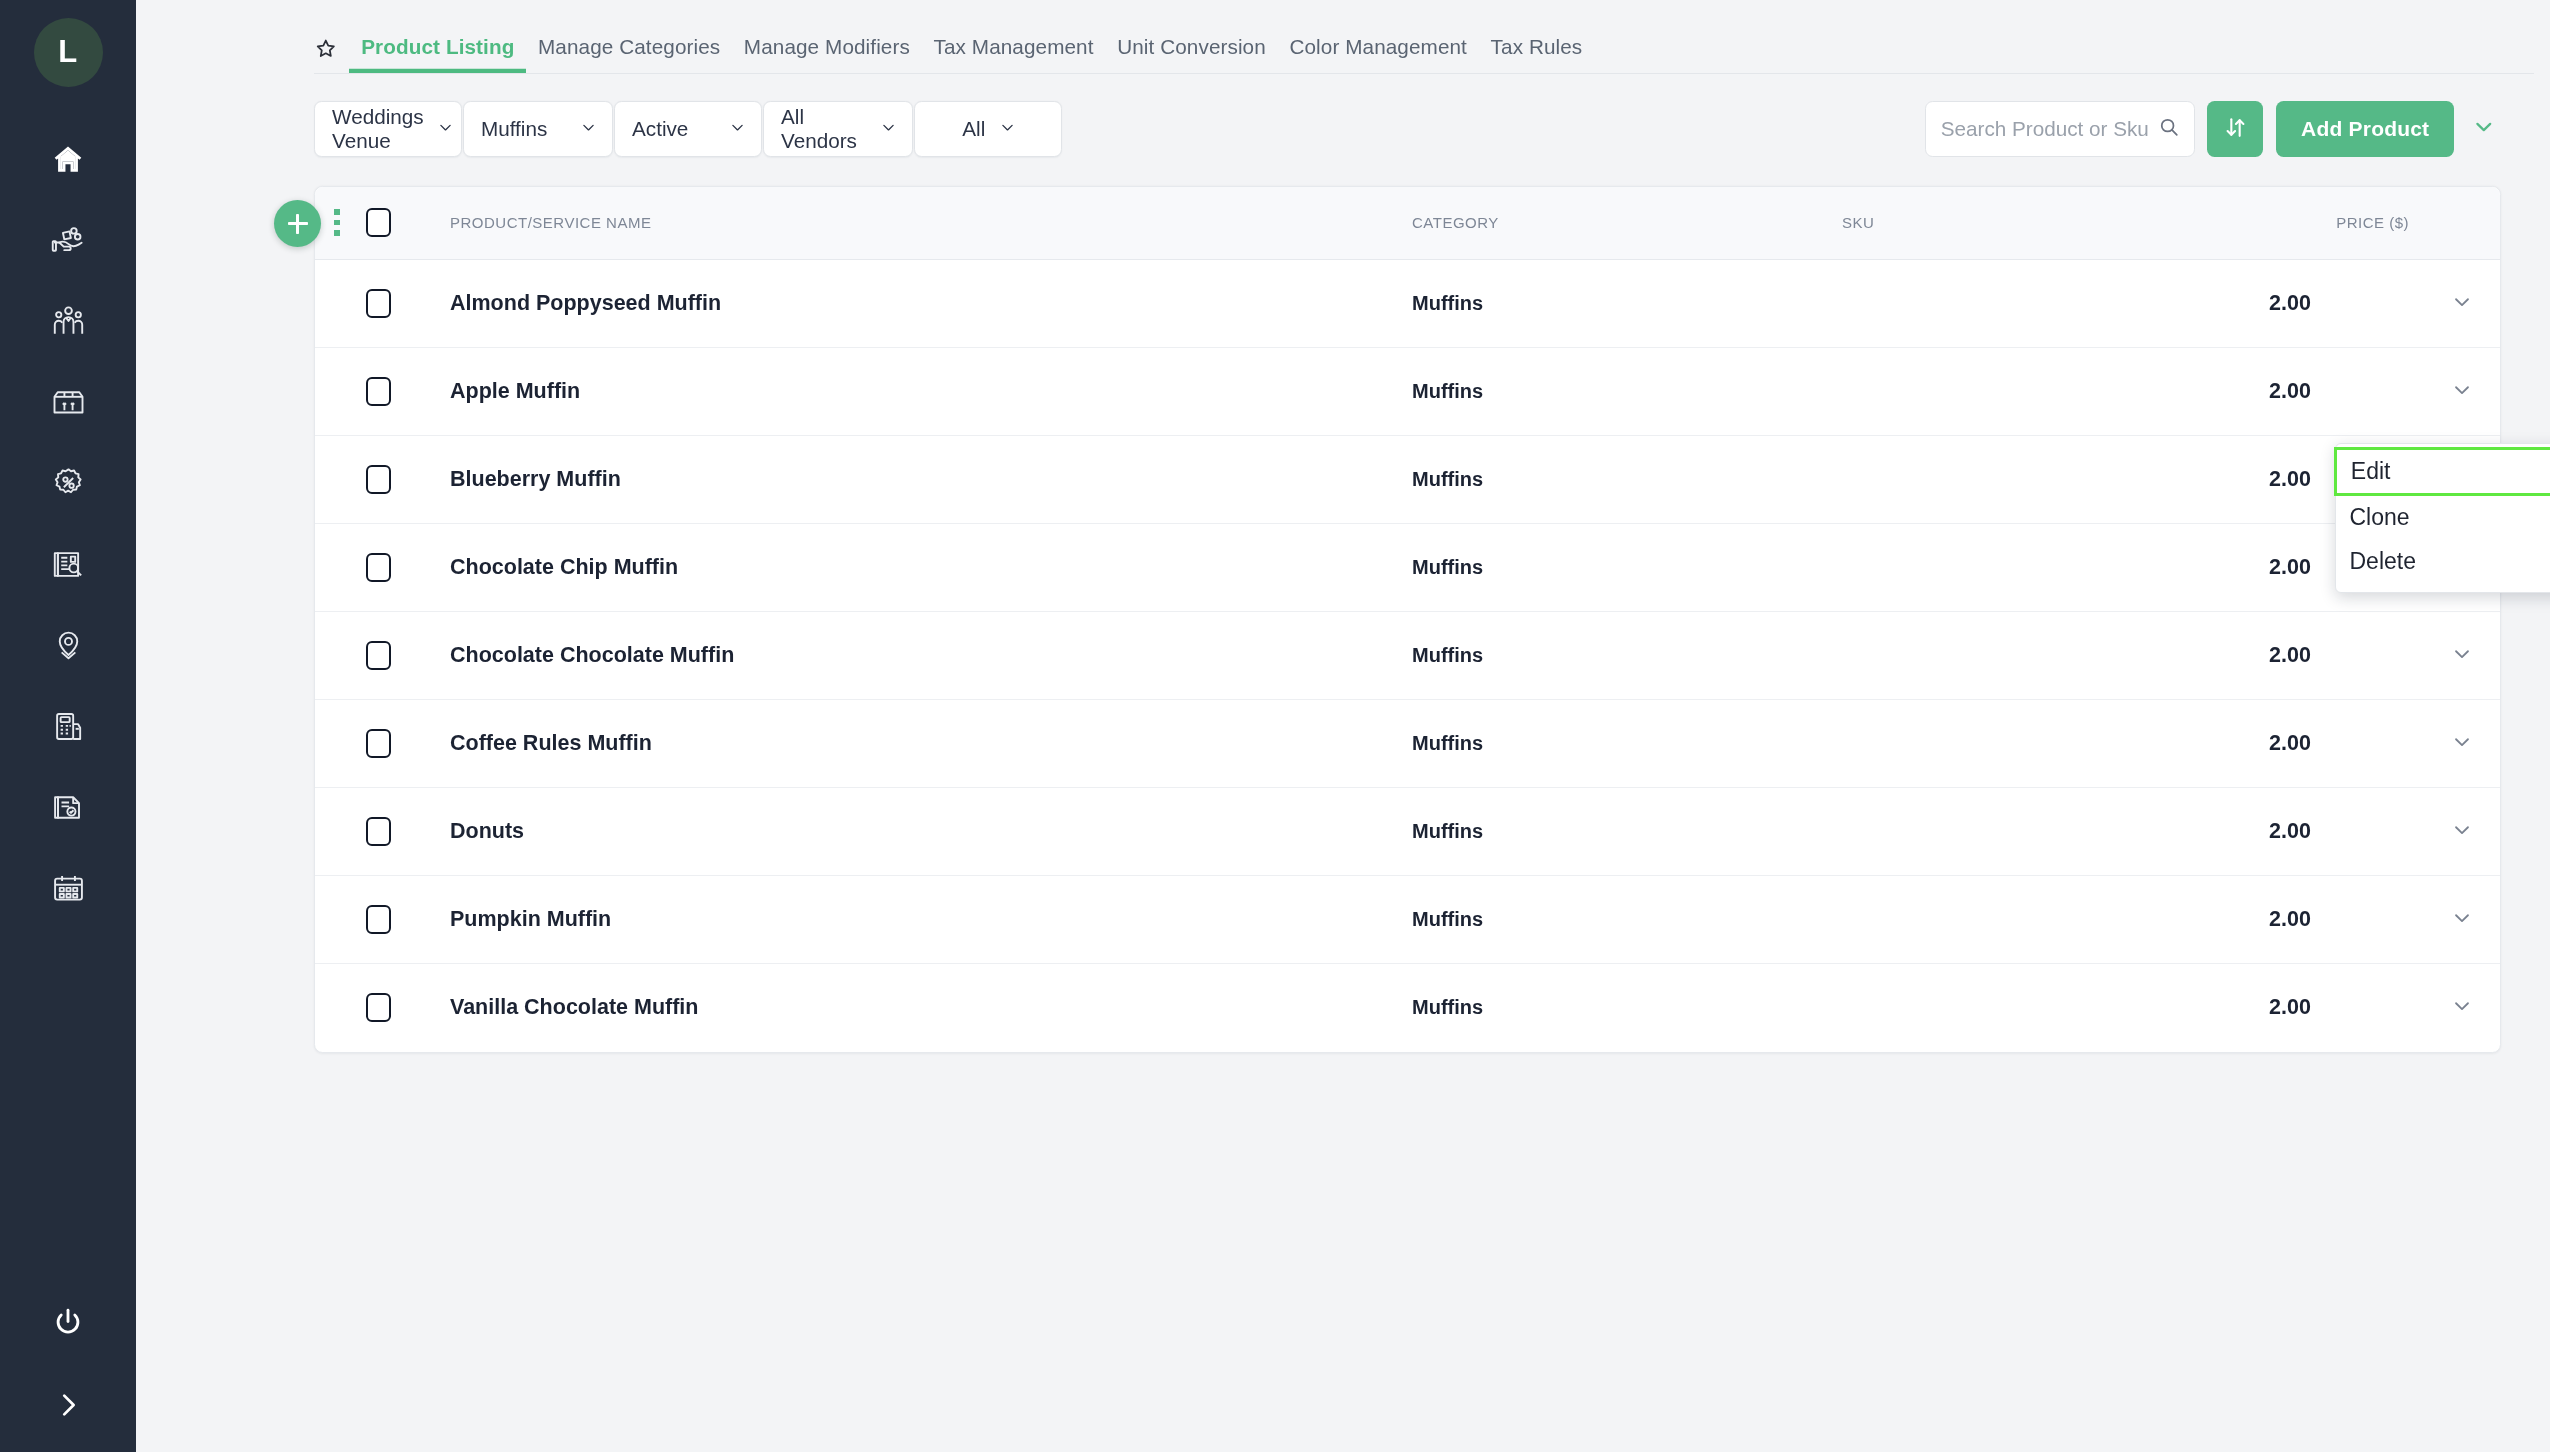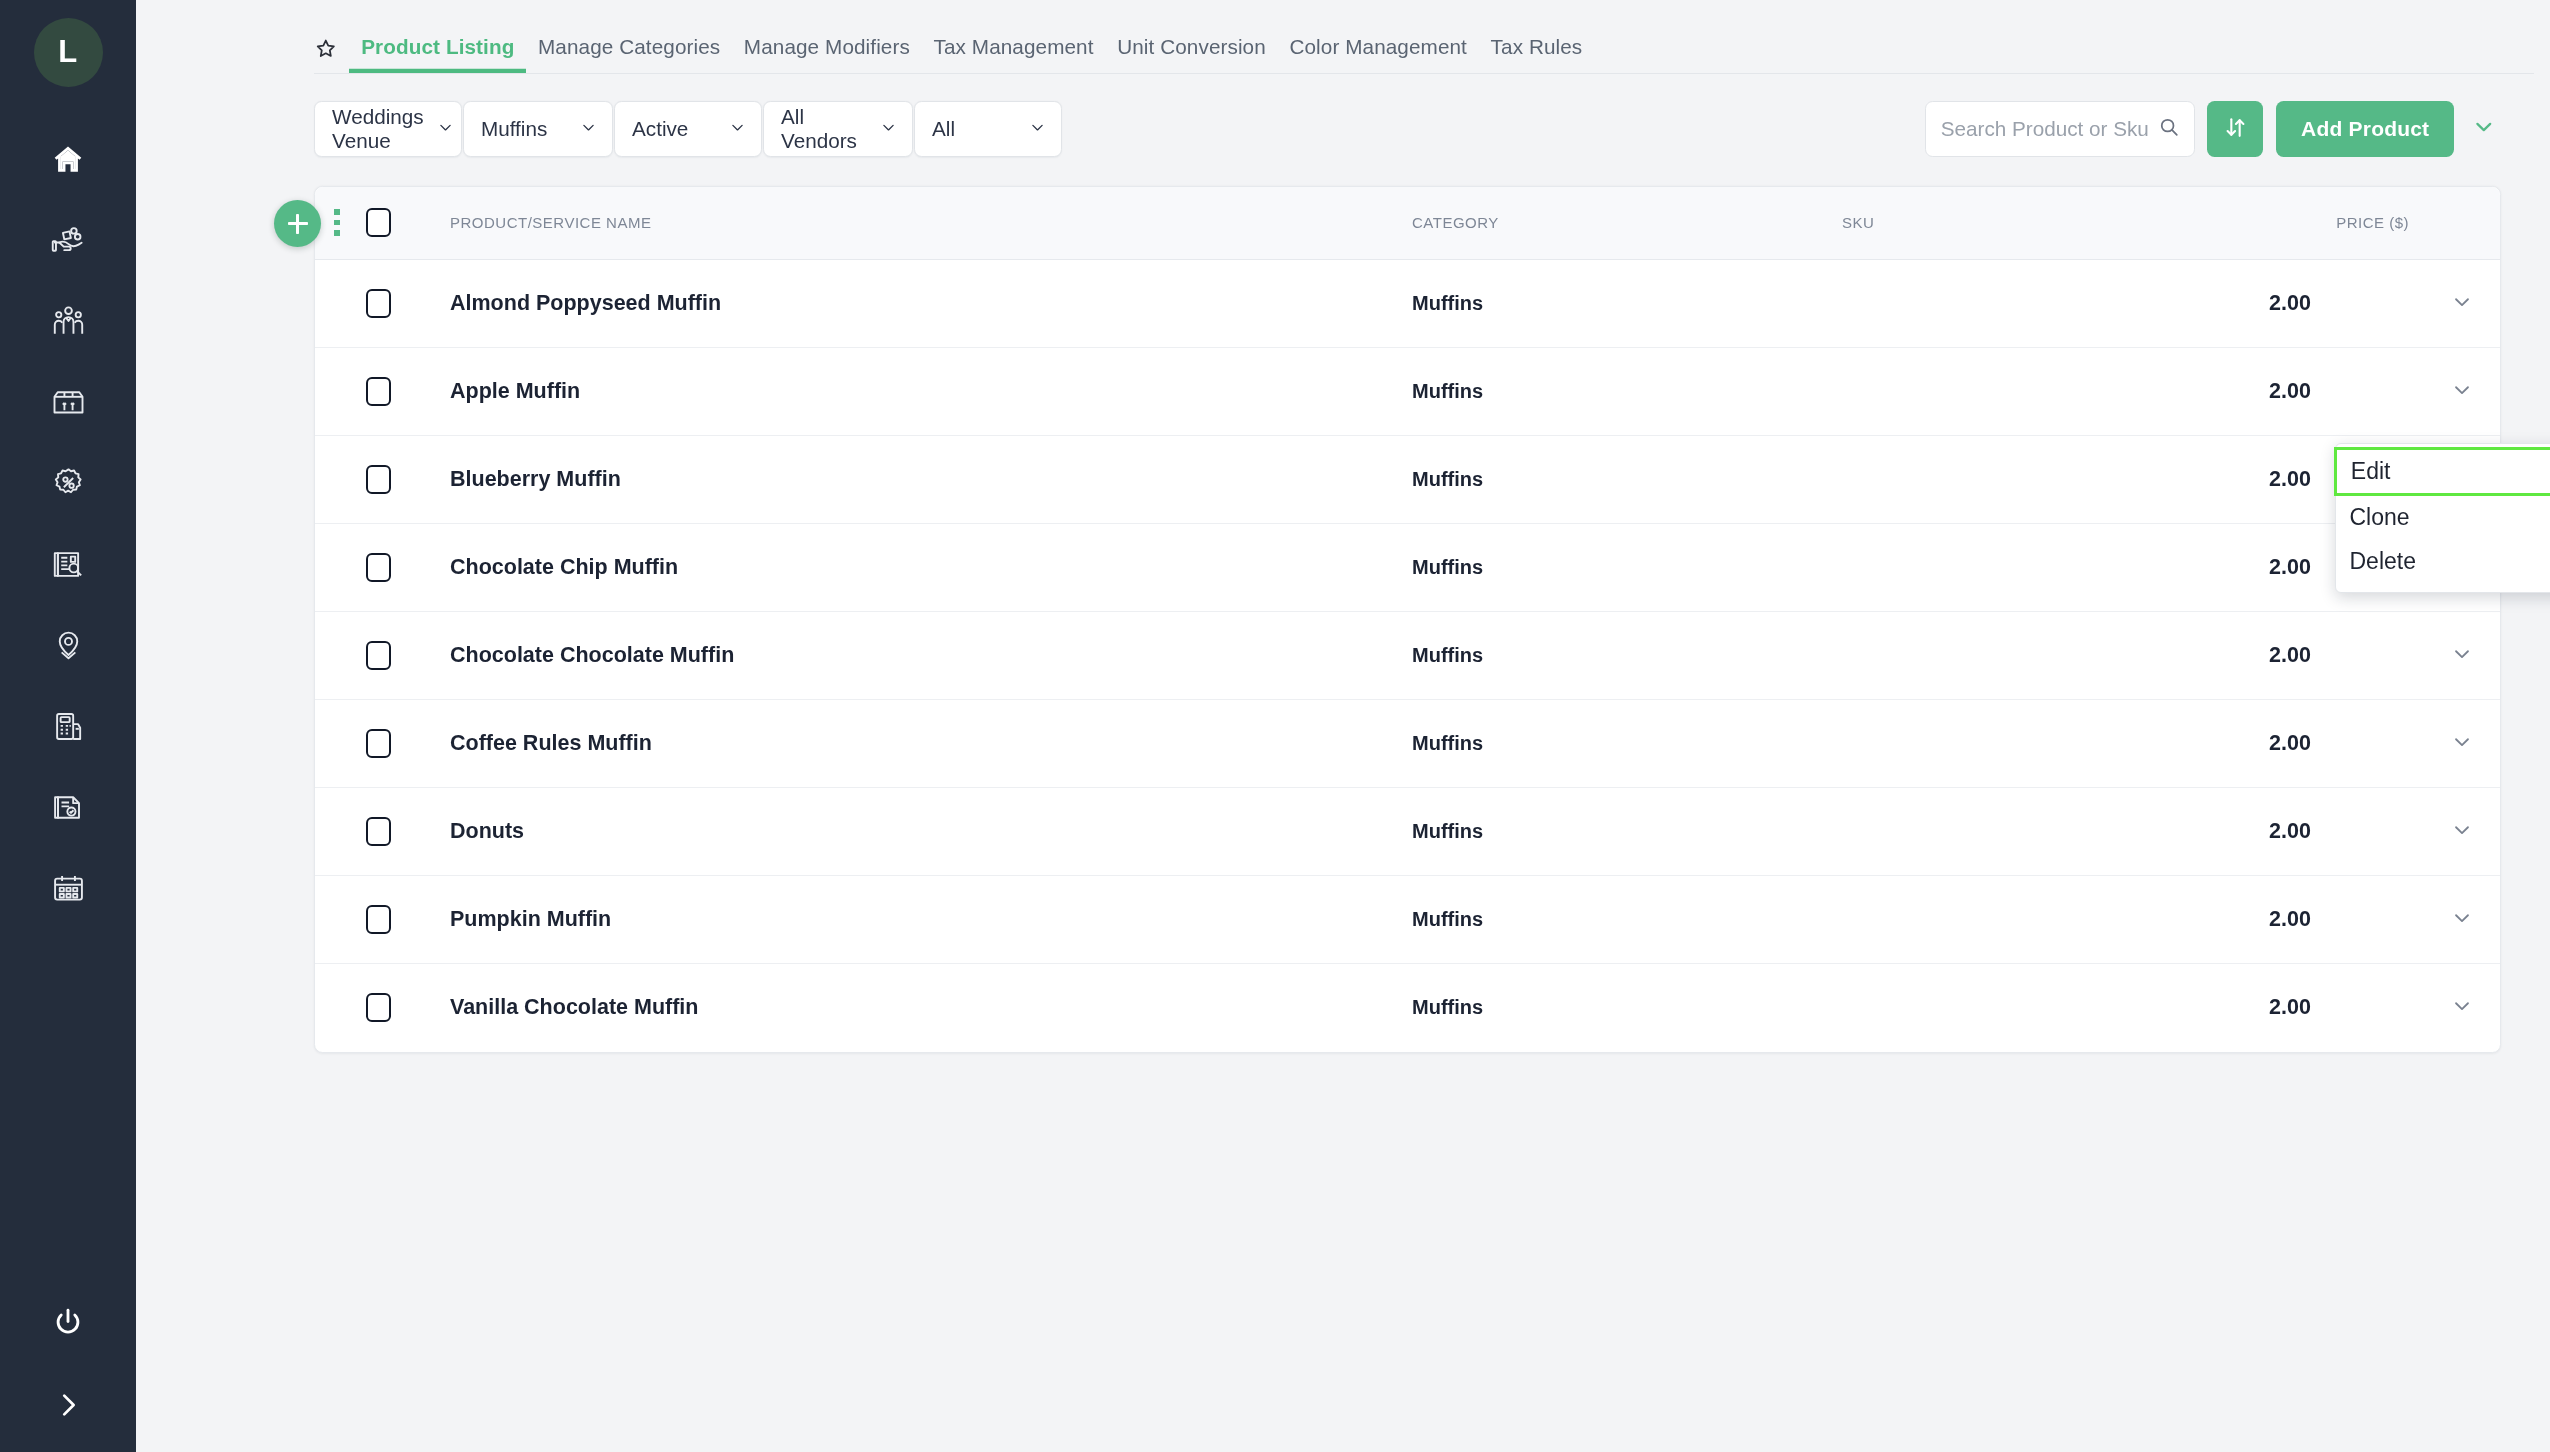--- a/index.html
+++ b/index.html
@@ -65,21 +65,21 @@
     position: relative; padding-right: 67px;
   }
   .select {
     height: 56px; background: #ffffff; border: 0.8px solid #e1e4e8; border-radius: 7.6px;
     display: flex; align-items: center; justify-content: space-between;
     padding: 0 15px 0 17px; font-size: 20.7px; color: #2c3446;
     box-shadow: 0 0.8px 1.7px rgba(20,30,50,.05); cursor: pointer;
   }
   .select .chev { margin-left: 13.5px; flex-shrink: 0; }
   .sel-w1 { width: 148px; } .sel-w2 { width: 150px; }
-  .sel-w3 { width: 148px; align-items: center; } .sel-w4 { width: 150px; } .sel-w5 { width: 148px; }
+  .sel-w3 { width: 148px; align-items: center; } .sel-w4 { width: 150px; } .sel-w5 { width: 148px; justify-content: center; }
 
   .filters-right {
     position: absolute; right: 49px; top: 0;
     display: flex; align-items: center; gap: 12.7px;
   }
   .search-box {
     width: 270px; height: 56px; background: #ffffff;
     border: 0.8px solid #e1e4e8; border-radius: 7.6px;
     display: flex; align-items: center; padding: 0 13.5px 0 15px; gap: 5px;
     overflow: hidden;

